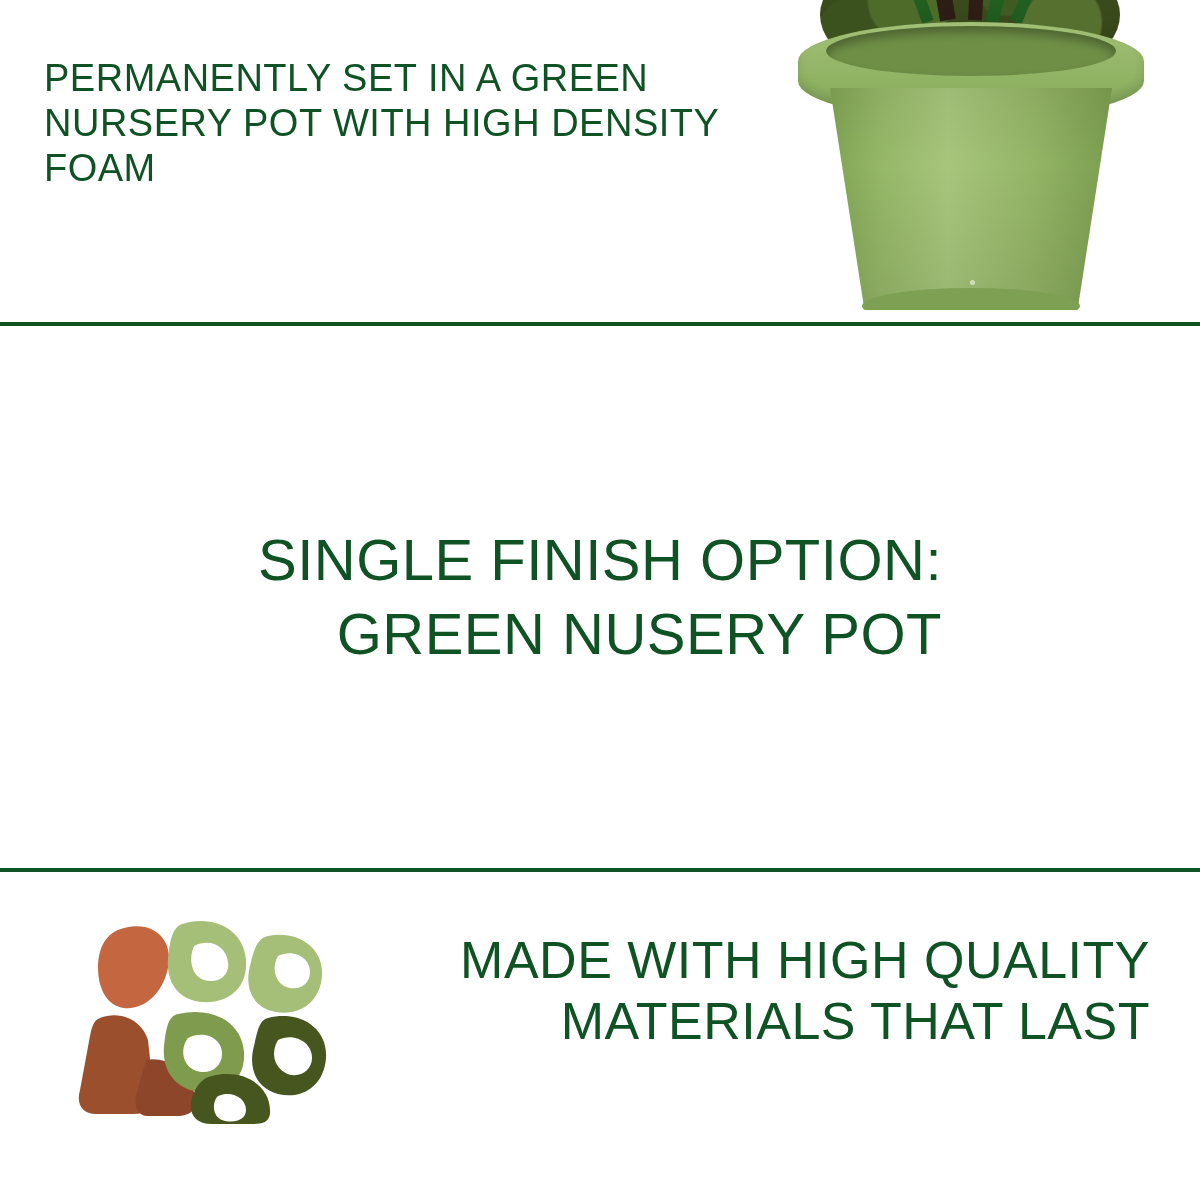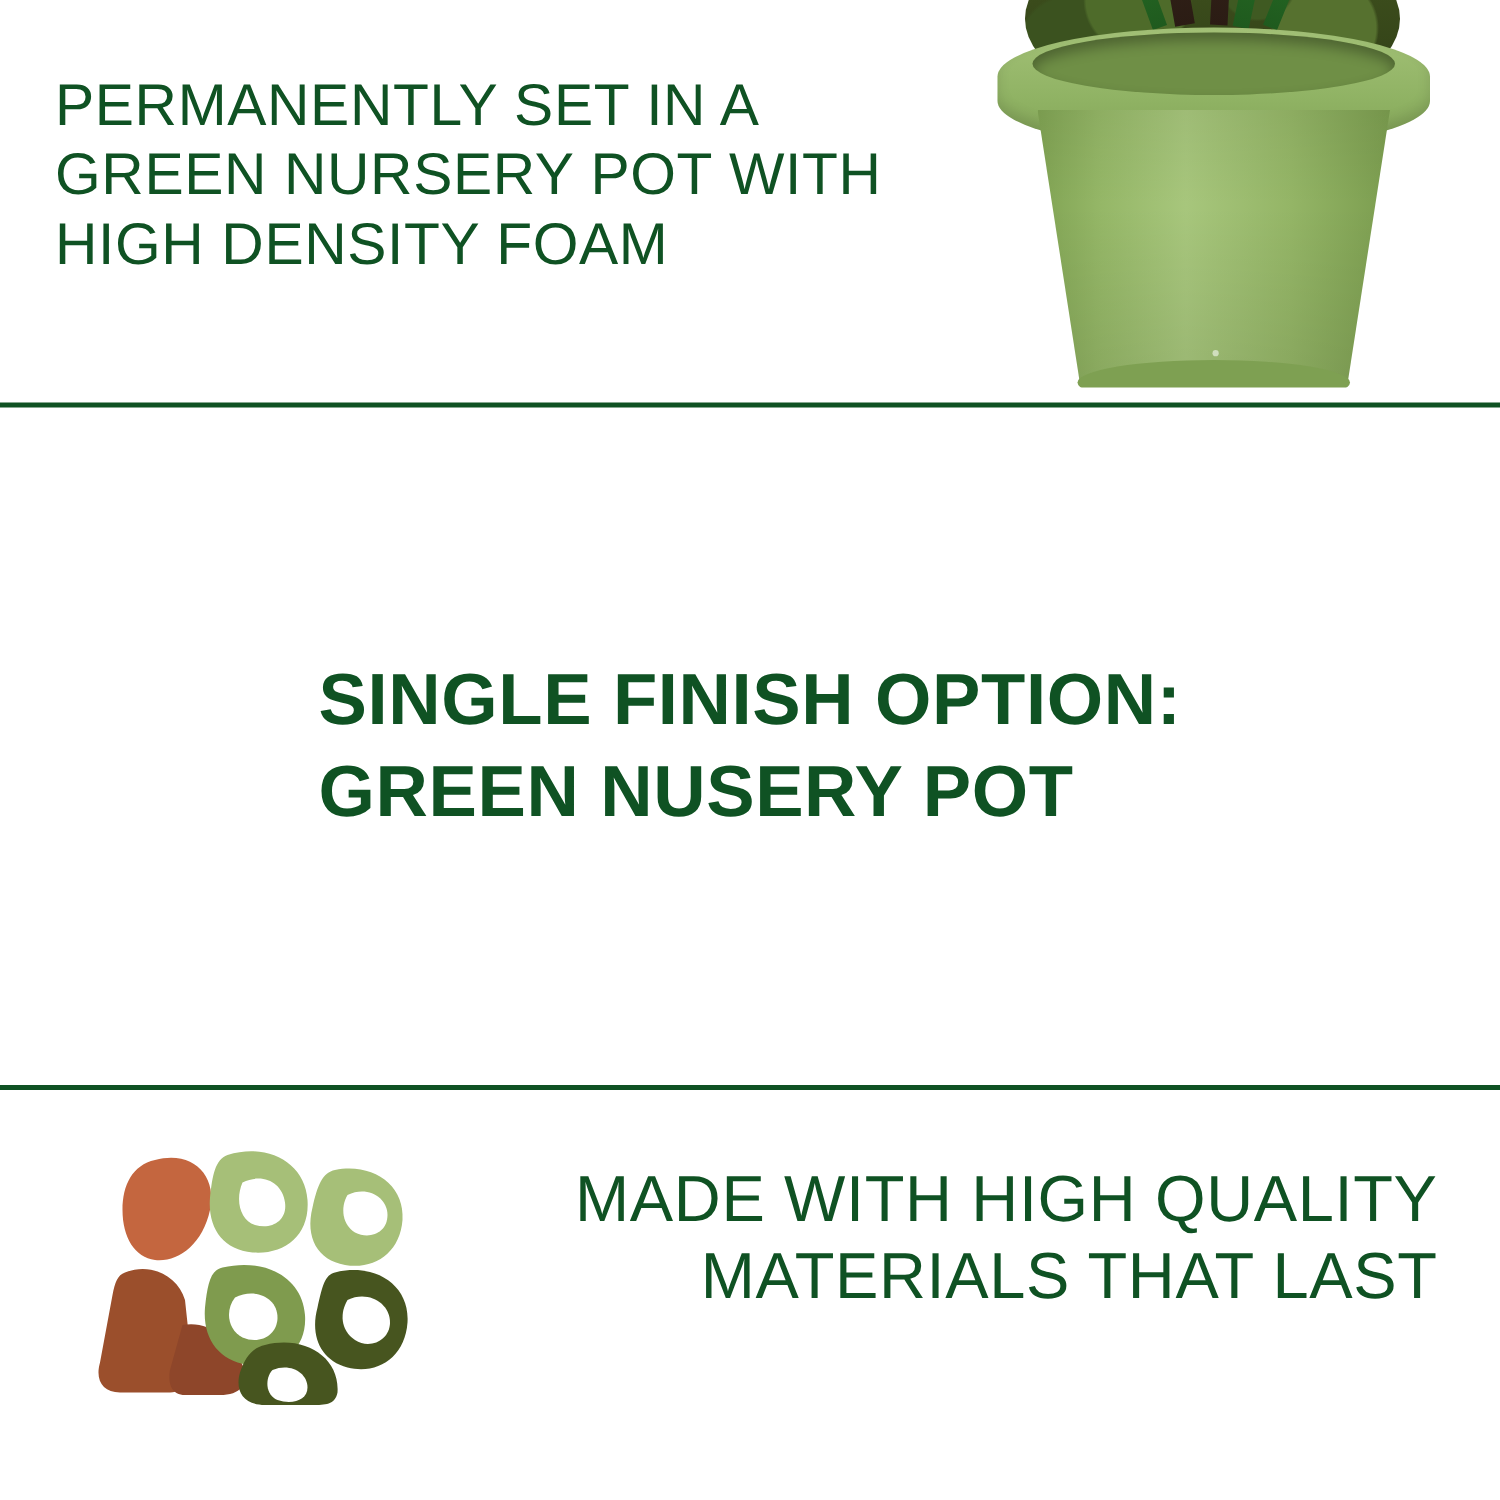--- a/index.html
+++ b/index.html
@@ -32,21 +32,21 @@
     background: #ffffff;
     overflow: hidden;
   }
 
   .panel-one-text {
     position: absolute;
     left: 44px;
     top: 56px;
     width: 700px;
     color: #0f5223;
-    font-size: 47px;
+    font-size: 38px;
     line-height: 1.18;
     letter-spacing: 0.5px;
     font-weight: 400;
     text-transform: uppercase;
     white-space: pre-line;
   }
 
   
   .plant-photo {
     position: absolute;
@@ -166,24 +166,24 @@
     height: 542px;
     display: flex;
     align-items: center;
     justify-content: center;
   }
   .panel-two-text {
     color: #0f5223;
     font-size: 58px;
     line-height: 1.28;
     letter-spacing: 0.5px;
-    text-align: left;
+    text-align: right;
     text-transform: uppercase;
     white-space: pre-line;
-    font-weight: 700;
+    font-weight: 400;
   }
 
   
   .panel-three {
     position: absolute;
     left: 0;
     top: 872px;
     width: 1200px;
     height: 328px;
     display: flex;

